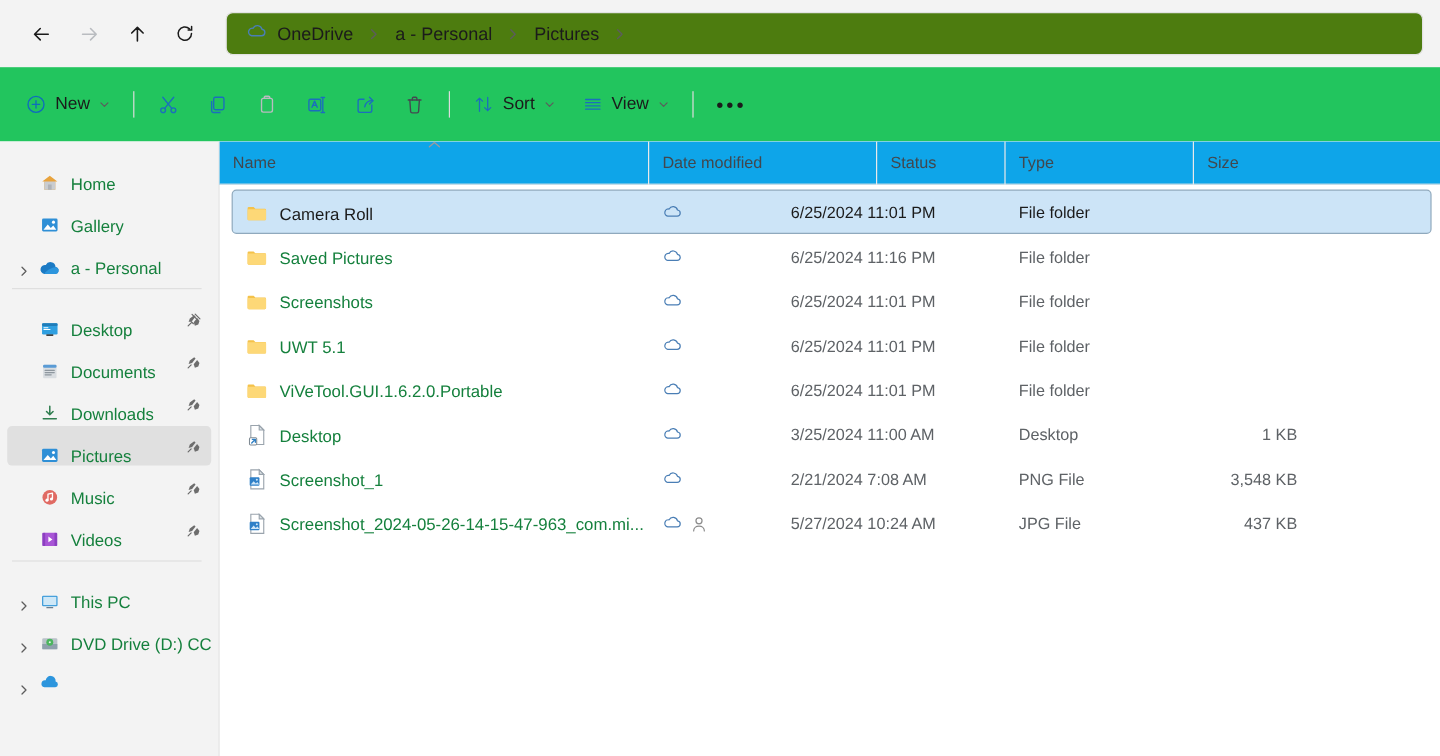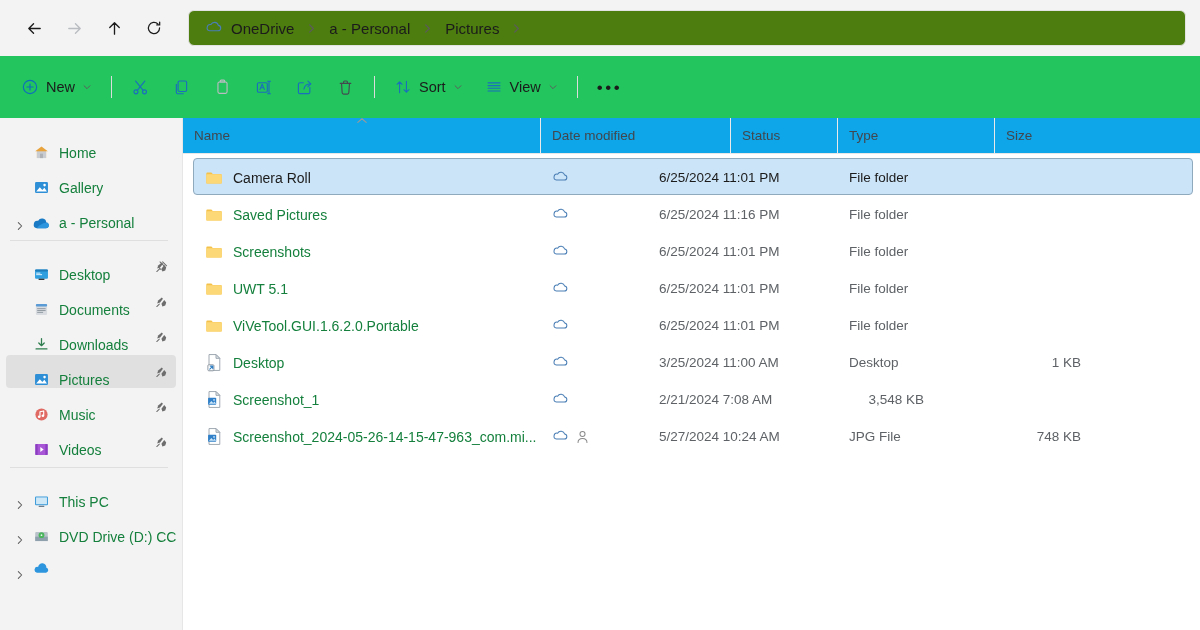--- a/index.html
+++ b/index.html
@@ -733,20 +733,21 @@
             <span class="fname">Screenshot_1</span>
           </div>
           <div class="cell cell-status">
             <span>
               <svg width="17" height="13" viewBox="0 0 20 14" fill="none" stroke="#4a7eb5" stroke-width="1.2" stroke-linejoin="round">
                   <path d="M5.2 11.2h9.3a3 3 0 0 0 .3-5.98A4.4 4.4 0 0 0 6.6 4.3a3.45 3.45 0 0 0-1.4 6.9z"></path>
                 </svg>
             </span>
           </div>
           <div class="cell cell-date">2/21/2024 7:08 AM</div>
+          <div class="cell cell-type">PNG File</div>
           <div class="cell cell-size">3,548 KB</div>
         </div>
 
         <div class="row">
           <div class="cell cell-name">
             <span class="ficon">
               <svg width="17" height="19" viewBox="0 0 18 20">
                   <path d="M3.2 1.6h7.4l4 4v12.8H3.2z" fill="#ffffff" stroke="#9aa4ad" stroke-width="1"></path>
                   <path d="M10.6 1.6v4h4z" fill="#dfe4e8" stroke="#9aa4ad" stroke-width="1"></path>
                   <rect x="2.2" y="8.2" width="8.6" height="7.4" rx="0.8" fill="#2f80c8"></rect>
@@ -764,19 +765,19 @@
             </span>
             <span class="person">
               <svg width="13" height="14" viewBox="0 0 14 16" fill="none" stroke="currentColor" stroke-width="1.15" stroke-linecap="round" stroke-linejoin="round">
                   <circle cx="7" cy="4.6" r="2.9"></circle>
                   <path d="M1.9 14.2c0-2.8 2.3-4.6 5.1-4.6s5.1 1.8 5.1 4.6"></path>
                 </svg>
             </span>
           </div>
           <div class="cell cell-date">5/27/2024 10:24 AM</div>
           <div class="cell cell-type">JPG File</div>
-          <div class="cell cell-size">748 KB</div>
+          <div class="cell cell-size">437 KB</div>
         </div>
 
       </div>
     </div>
   </div>
 </div>
 
 </body></html>

